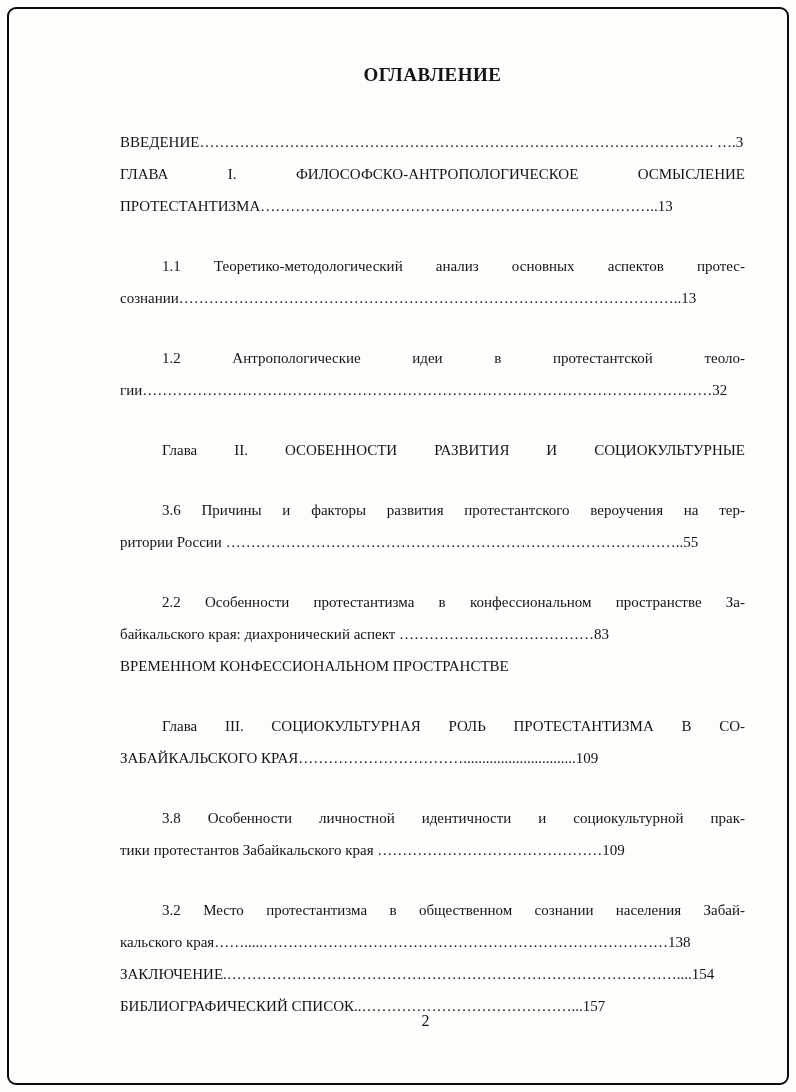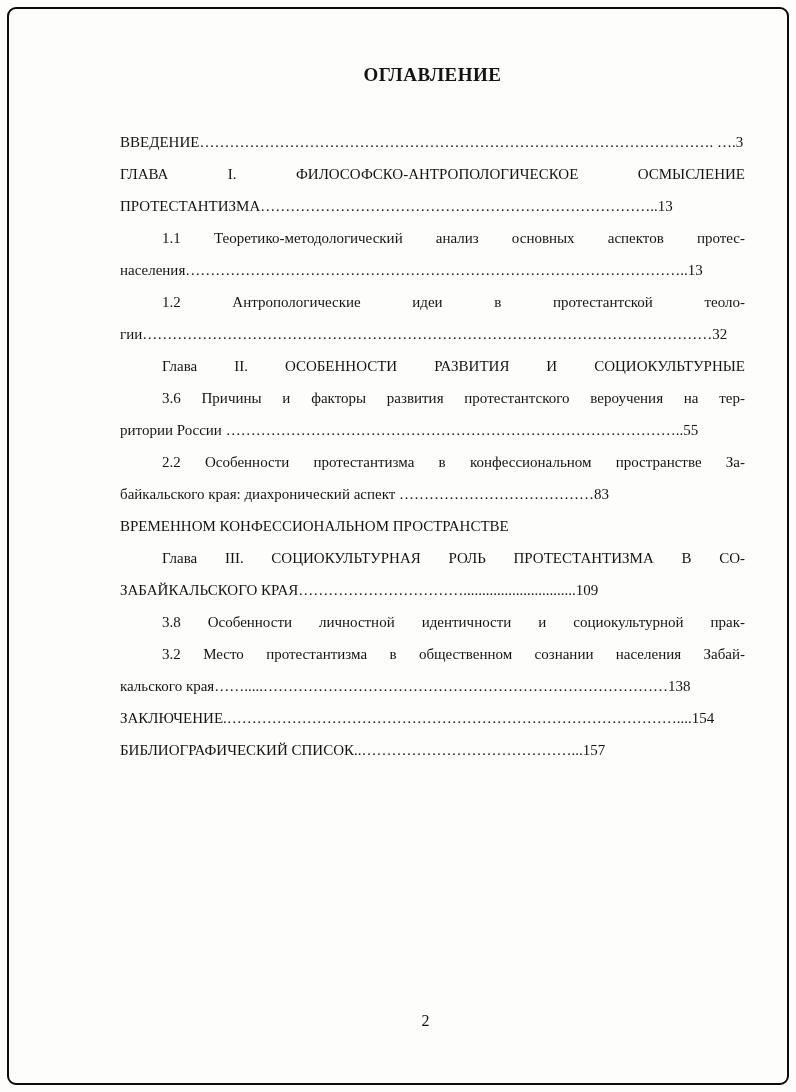--- a/index.html
+++ b/index.html
@@ -35,21 +35,21 @@
   .toc {
     font-size: 15px;
     line-height: 32px;
   }
   .toc-line { white-space: nowrap; }
   .toc-line.justify {
     white-space: normal;
     text-align: justify;
     text-align-last: justify;
   }
-  .toc-line.indent { text-indent: 42px; }
+  .toc-line.indent { text-indent: 42px; margin-top: 28px; }
   .page-number {
     position: absolute;
     top: 1012px;
     left: 113px;
     width: 625px;
     text-align: center;
     font-size: 16px;
   }
 </style>
 </head>
@@ -62,21 +62,21 @@
   <div class="toc">
       <div class="toc-entry">
         <div class="toc-line">ВВЕДЕНИЕ…………………………………………………………………………………………. ….3</div>
       </div>
       <div class="toc-entry">
         <div class="toc-line justify">ГЛАВА I. ФИЛОСОФСКО-АНТРОПОЛОГИЧЕСКОЕ ОСМЫСЛЕНИЕ</div>
         <div class="toc-line">ПРОТЕСТАНТИЗМА……………………………………………………………………..13</div>
       </div>
       <div class="toc-entry">
         <div class="toc-line indent justify">1.1 Теоретико-методологический анализ основных аспектов протес-</div>
-        <div class="toc-line">населения………………………………………………………………………………………..13</div>
+        <div class="toc-line">сознании………………………………………………………………………………………..13</div>
       </div>
       <div class="toc-entry">
         <div class="toc-line indent justify">1.2 Антропологические идеи в протестантской теоло-</div>
         <div class="toc-line">гии……………………………………………………………………………………………………32</div>
       </div>
       <div class="toc-entry">
         <div class="toc-line indent justify">Глава II. ОСОБЕННОСТИ РАЗВИТИЯ И СОЦИОКУЛЬТУРНЫЕ</div>
       </div>
       <div class="toc-entry">
         <div class="toc-line indent justify">3.6 Причины и факторы развития протестантского вероучения на тер-</div>
@@ -86,20 +86,21 @@
         <div class="toc-line indent justify">2.2 Особенности протестантизма в конфессиональном пространстве За-</div>
         <div class="toc-line">байкальского края: диахронический аспект …………………………………83</div>
       </div>
       <div class="toc-entry">
         <div class="toc-line">ВРЕМЕННОМ КОНФЕССИОНАЛЬНОМ ПРОСТРАНСТВЕ</div>
         <div class="toc-line indent justify">Глава III. СОЦИОКУЛЬТУРНАЯ РОЛЬ ПРОТЕСТАНТИЗМА В СО-</div>
         <div class="toc-line">ЗАБАЙКАЛЬСКОГО КРАЯ……………………………..............................109</div>
       </div>
       <div class="toc-entry">
         <div class="toc-line indent justify">3.8 Особенности личностной идентичности и социокультурной прак-</div>
+        <div class="toc-line">тики протестантов Забайкальского края ………………………………………109</div>
       </div>
       <div class="toc-entry">
         <div class="toc-line indent justify">3.2 Место протестантизма в общественном сознании населения Забай-</div>
         <div class="toc-line">кальского края…….....………………………………………………………………………138</div>
       </div>
       <div class="toc-entry">
         <div class="toc-line">ЗАКЛЮЧЕНИЕ.………………………………………………………………………………....154</div>
       </div>
       <div class="toc-entry">
         <div class="toc-line">БИБЛИОГРАФИЧЕСКИЙ СПИСОК..……………………………………...157</div>

